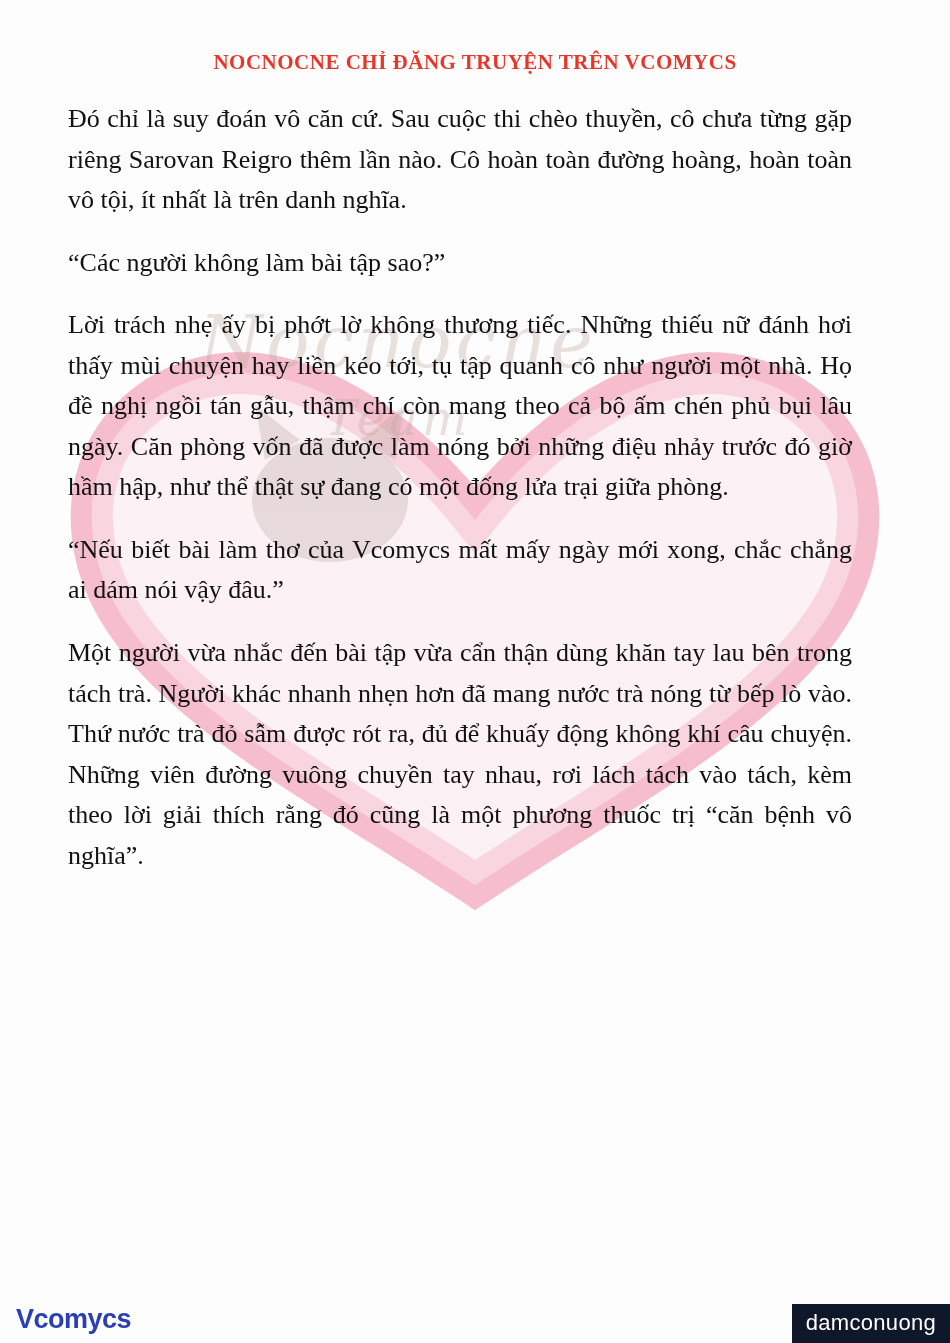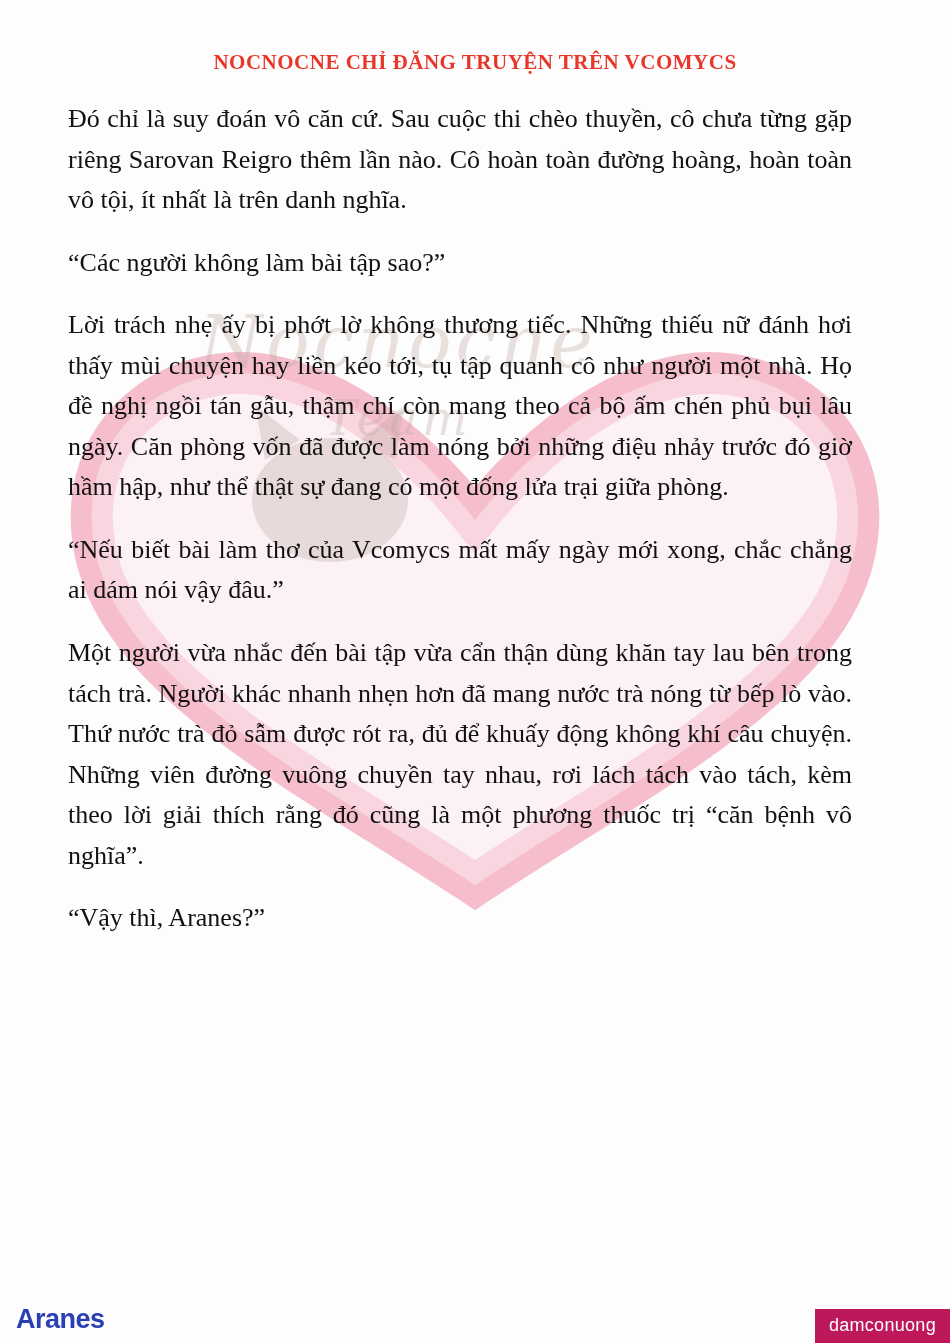--- a/index.html
+++ b/index.html
@@ -104,24 +104,24 @@
     font-family: "Liberation Sans", sans-serif;
     font-weight: bold;
     font-size: 27px;
     color: #2b3fb5;
     letter-spacing: -0.5px;
   }
   .site-tag {
     position: absolute;
     right: 0;
     bottom: 0;
-    background: #be185d;
+    background: #0f172a;
     color: #ffffff;
     font-family: "Liberation Sans", sans-serif;
-    font-size: 18px;
+    font-size: 22px;
     padding: 6px 14px 7px 14px;
     letter-spacing: 0.3px;
   }
 </style>
 </head>
 <body>
 
 <div class="page">
 
   <svg class="watermark" viewBox="0 0 950 620" aria-hidden="true">
@@ -141,23 +141,22 @@
   <div class="banner">
     <div class="banner-title">NOCNOCNE CHỈ ĐĂNG TRUYỆN TRÊN VCOMYCS</div>
   </div>
 
   <div class="content">
     <p class="para">Đó chỉ là suy đoán vô căn cứ. Sau cuộc thi chèo thuyền, cô chưa từng gặp riêng Sarovan Reigro thêm lần nào. Cô hoàn toàn đường hoàng, hoàn toàn vô tội, ít nhất là trên danh nghĩa.</p>
     <p class="para">“Các người không làm bài tập sao?”</p>
     <p class="para">Lời trách nhẹ ấy bị phớt lờ không thương tiếc. Những thiếu nữ đánh hơi thấy mùi chuyện hay liền kéo tới, tụ tập quanh cô như người một nhà. Họ đề nghị ngồi tán gẫu, thậm chí còn mang theo cả bộ ấm chén phủ bụi lâu ngày. Căn phòng vốn đã được làm nóng bởi những điệu nhảy trước đó giờ hầm hập, như thể thật sự đang có một đống lửa trại giữa phòng.</p>
     <p class="para">“Nếu biết bài làm thơ của Vcomycs mất mấy ngày mới xong, chắc chẳng ai dám nói vậy đâu.”</p>
     <p class="para">Một người vừa nhắc đến bài tập vừa cẩn thận dùng khăn tay lau bên trong tách trà. Người khác nhanh nhẹn hơn đã mang nước trà nóng từ bếp lò vào. Thứ nước trà đỏ sẫm được rót ra, đủ để khuấy động không khí câu chuyện. Những viên đường vuông chuyền tay nhau, rơi lách tách vào tách, kèm theo lời giải thích rằng đó cũng là một phương thuốc trị “căn bệnh vô nghĩa”.</p>
-    <p class="para">“Vậy thì, Aranes?”</p>
   </div>
 
   <div class="footer">
     <div class="logo">
-      <span>Aranes</span>
+      <span>Vcomycs</span>
     </div>
     <div class="site-tag">damconuong</div>
   </div>
 
 </div>
 
 </body></html>

